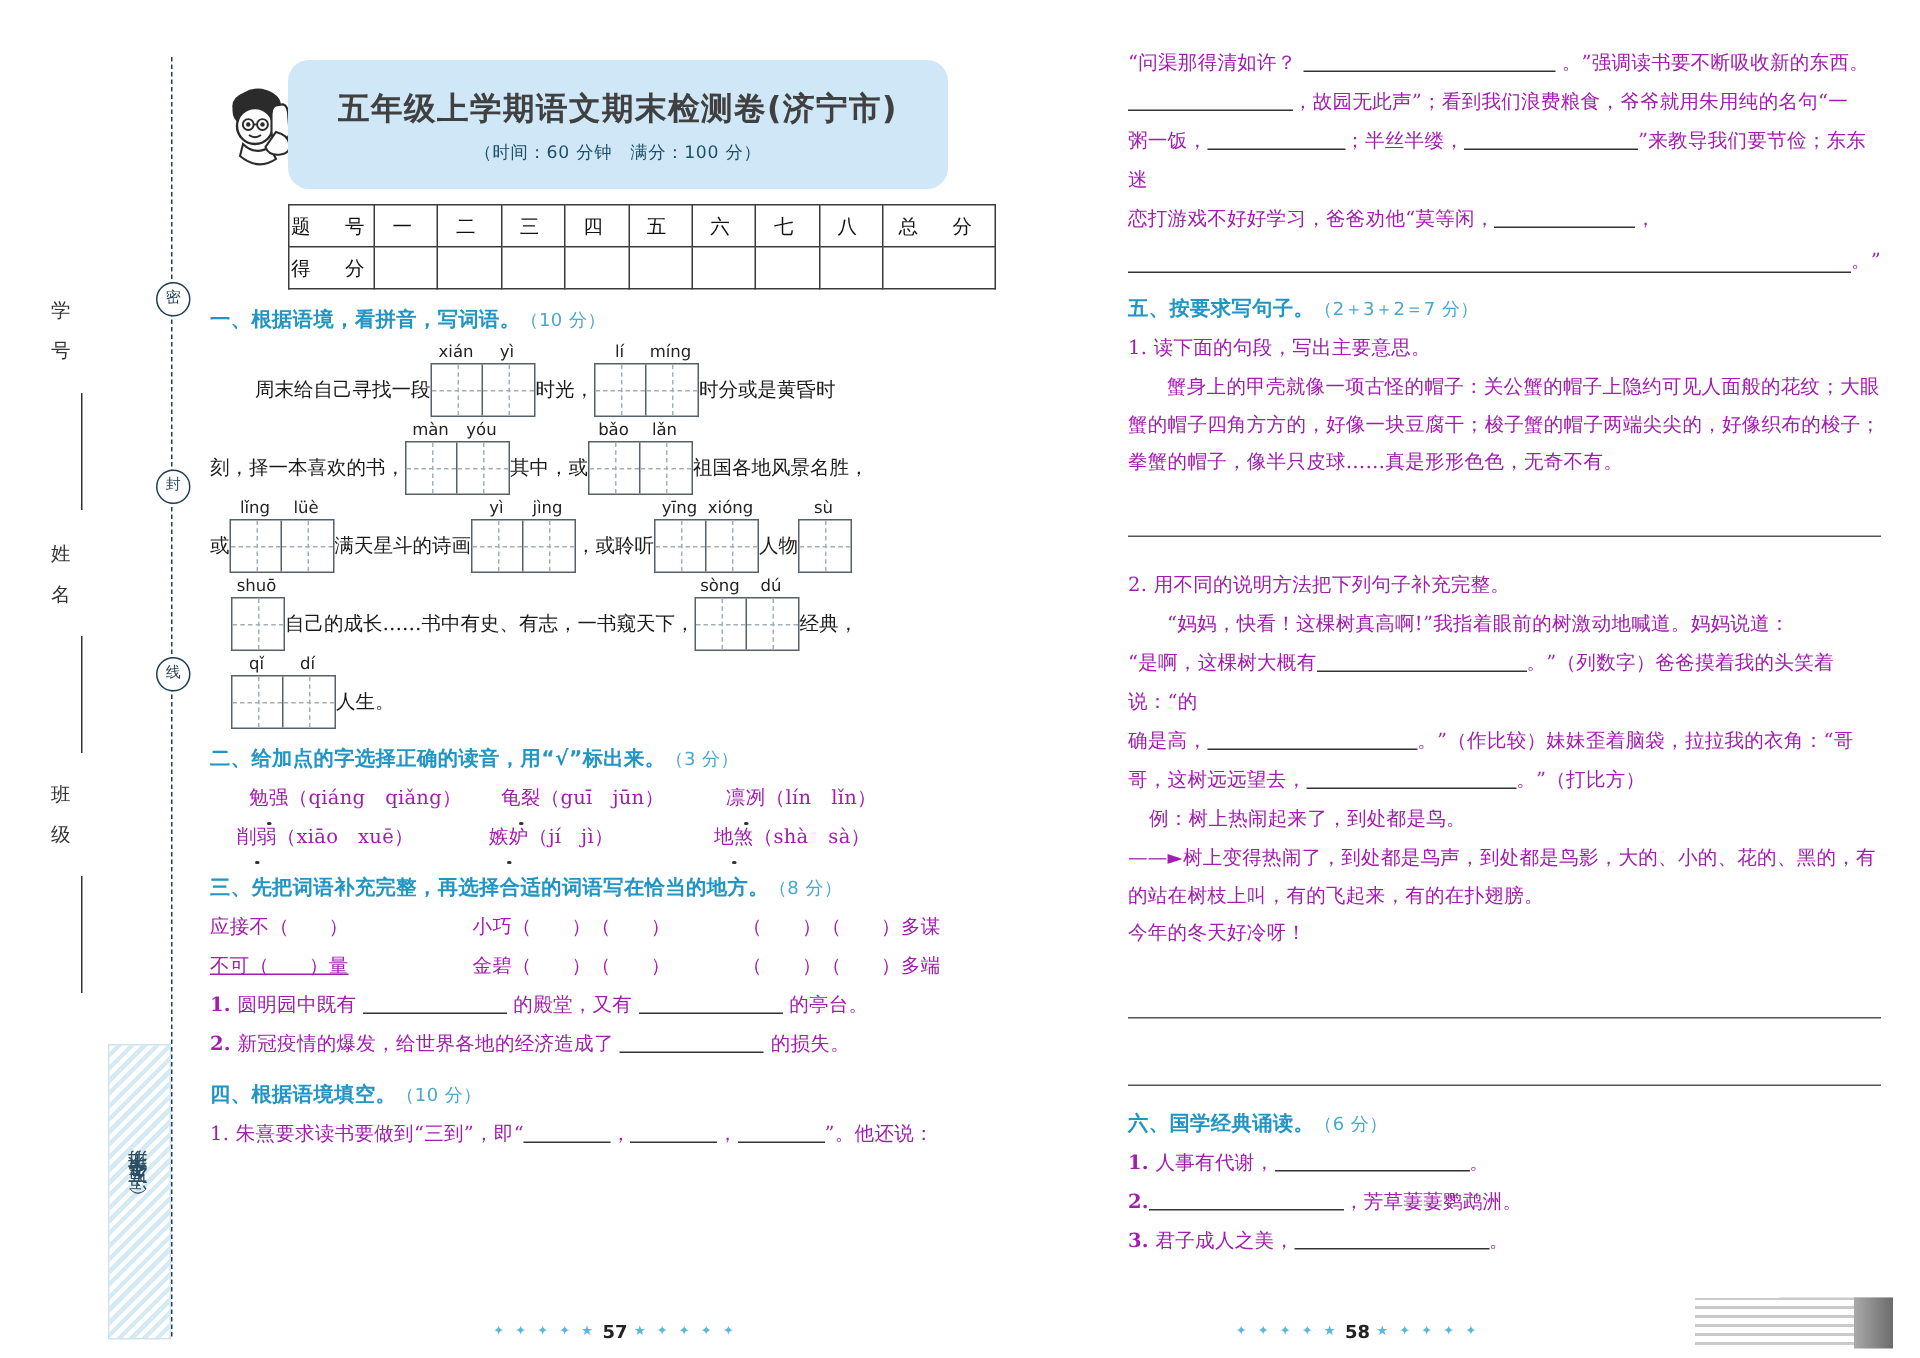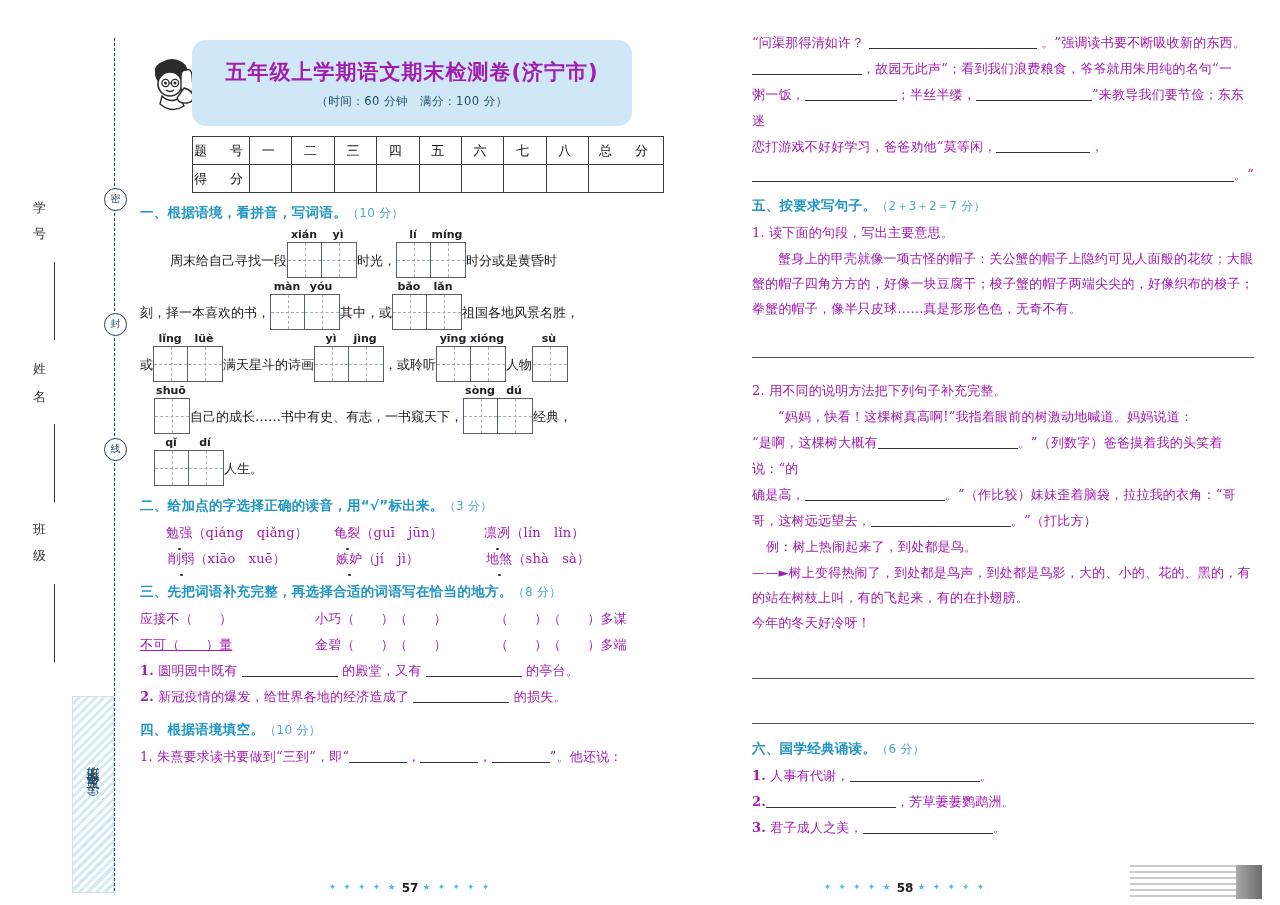--- a/index.html
+++ b/index.html
@@ -55,21 +55,21 @@
   .gutter{flex:1 1 auto;}
 
   
   .banner-wrap{position:relative;height:86px;margin:6px 0 10px 34px;}
   .banner{
     position:absolute;left:18px;top:0;right:18px;height:86px;
     background:#cfe7f6;border-radius:14px;
     display:flex;flex-direction:column;align-items:center;justify-content:center;
   }
   .banner h1{
-    margin:0;font-size:21px;font-weight:bold;color:#a21caf;letter-spacing:1px;
+    margin:0;font-size:21px;font-weight:bold;color:#404040;letter-spacing:1px;
     font-family:"DejaVu Sans","Liberation Sans",sans-serif;
   }
   .banner .sub{margin-top:8px;font-size:11.5px;color:#1d4f68;letter-spacing:.5px;}
   .mascot{position:absolute;left:-28px;top:14px;width:64px;height:62px;}
 
   
   table.score{
     border-collapse:collapse;margin:0 0 0 52px;width:472px;
     table-layout:fixed;
   }
@@ -105,21 +105,21 @@
   .cell{
     width:34px;height:34px;box-sizing:border-box;position:relative;
     border-right:1px solid #55626b;
   }
   .cell:last-child{border-right:none;}
   .cell::before,.cell::after{
     content:"";position:absolute;background:transparent;
   }
   .cell::before{left:50%;top:0;bottom:0;border-left:1px dashed #9fb0ba;}
   .cell::after{top:50%;left:0;right:0;border-top:1px dashed #9fb0ba;}
-  .w34 .py{width:34px;font-weight:bold;}
+  .w34 .py{width:34px;}
   .lead{font-size:13px;line-height:34px;white-space:nowrap;
         font-family:"DejaVu Serif","Liberation Serif",serif;}
 
   
   .bl{display:inline-block;border-bottom:1px solid #333;vertical-align:-2px;}
   .fullline{border-bottom:1px solid #555;height:22px;margin:4px 0;}
 
   
   .dot{position:relative;display:inline-block;}
   .dot::after{
@@ -356,21 +356,21 @@
     </div>
 
     <div class="sec">
       <span>二、给加点的字选择正确的读音，用“√”标出来。</span><span class="pts">（3 分）</span>
     </div>
     <div class="txt serif" style="display:flex;margin-left:26px;">
       <span style="width:168px;"><span class="dot">勉强</span>（<span>qiáng</span>　<span>qiǎng</span>）</span>
       <span style="width:150px;"><span class="dot">龟裂</span>（<span>guī</span>　<span>jūn</span>）</span>
       <span><span class="dot">凛冽</span>（<span>lín</span>　<span>lǐn</span>）</span>
     </div>
-    <div class="txt serif" style="display:flex;margin-left:28px;">
+    <div class="txt serif" style="display:flex;margin-left:18px;">
       <span style="width:168px;"><span class="dot">削弱</span>（<span>xiāo</span>　<span>xuē</span>）</span>
       <span style="width:150px;"><span class="dot">嫉妒</span>（<span>jí</span>　<span>jì</span>）</span>
       <span><span class="dot">地煞</span>（<span>shà</span>　<span>sà</span>）</span>
     </div>
 
     <div class="sec">
       <span>三、先把词语补充完整，再选择合适的词语写在恰当的地方。</span><span class="pts">（8 分）</span>
     </div>
     <div class="txt serif" style="display:flex;">
       <span style="width:175px;">应接不（　　）</span>

